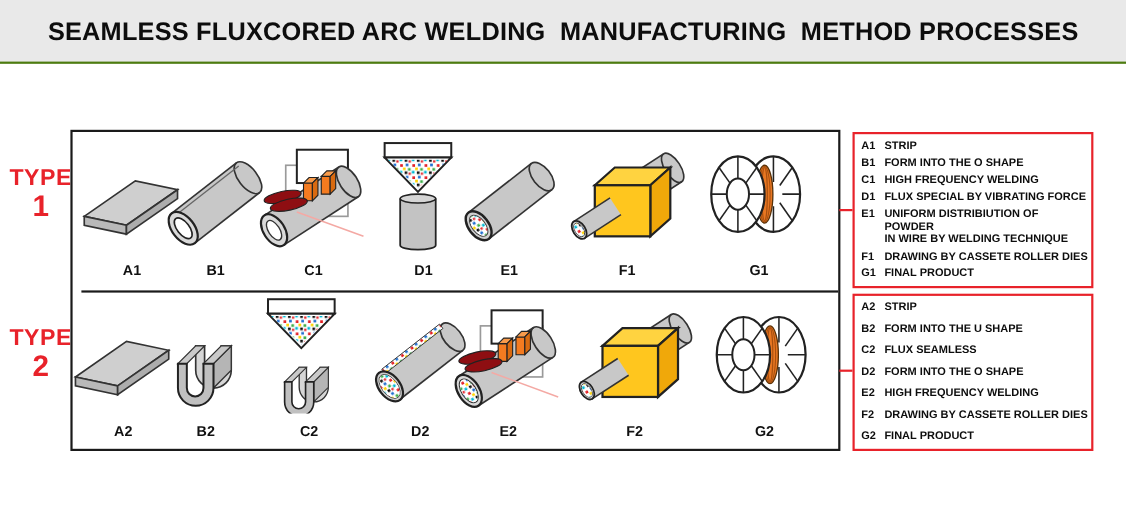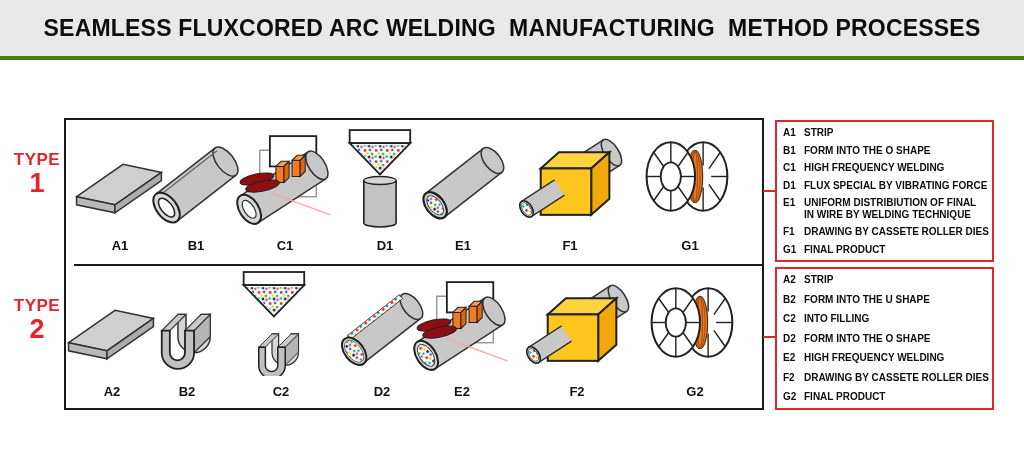--- a/index.html
+++ b/index.html
@@ -1,22 +1,22 @@
 <!DOCTYPE html>
 <html><head>
 <meta charset="utf-8">
 <style>
   body{margin:0;background:#fff}
   #app{position:relative;width:1024px;height:459px;background:#fff;overflow:hidden;
        font-family:"Liberation Sans",sans-serif;}
   .titlebar{position:absolute;top:0;left:0;width:1024px;height:56px;background:#e9e9e9;
-            border-bottom:4px solid #4d7c0f;display:flex;align-items:center;justify-content:center}
+            border-bottom:2px solid #4d7c0f;display:flex;align-items:center;justify-content:center}
   .title{font-size:23px;font-weight:bold;color:#0d0d0d;white-space:pre;letter-spacing:.2px}
   .typelabel{position:absolute;width:62px;text-align:center;color:#e8222a;font-weight:bold}
-  .typelabel .t{font-size:17px;letter-spacing:.5px}
+  .typelabel .t{font-size:21px;letter-spacing:.5px}
   .typelabel .n{font-size:27px;line-height:26px}
   .mainbox{position:absolute;left:64px;top:118px;width:700px;height:292px;
            border:2px solid #1a1a1a;background:#fff;box-sizing:border-box}
   .rowdivider{position:absolute;left:8px;right:0;top:144px;height:2px;background:#1a1a1a}
   .st{position:absolute;width:112px;text-align:center}
   .st svg{display:block;margin:0 auto}
   .stlabel{font-size:13px;font-weight:bold;color:#111;margin-top:8px}
   .legendbox{position:absolute;left:775px;width:219px;border:2px solid #e8222a;background:#fff;
              display:flex;flex-direction:column;justify-content:space-between;
              padding:5px 3px 5px 6px;box-sizing:border-box}
@@ -338,21 +338,21 @@
     <div class="lg-row">
       <span class="lg-code">D1</span>
       <span class="lg-text">
           <span>FLUX SPECIAL BY VIBRATING FORCE</span>
           <span></span>
         </span>
     </div>
     <div class="lg-row">
       <span class="lg-code">E1</span>
       <span class="lg-text">
-          <span>UNIFORM DISTRIBIUTION OF FINAL</span>
+          <span>UNIFORM DISTRIBIUTION OF POWDER</span>
           <span>IN WIRE BY WELDING TECHNIQUE</span>
         </span>
     </div>
     <div class="lg-row">
       <span class="lg-code">F1</span>
       <span class="lg-text">
           <span>DRAWING BY CASSETE ROLLER DIES</span>
           <span></span>
         </span>
     </div>
@@ -374,21 +374,21 @@
     </div>
     <div class="lg-row">
       <span class="lg-code">B2</span>
       <span class="lg-text">
           <span>FORM INTO THE U SHAPE</span>
         </span>
     </div>
     <div class="lg-row">
       <span class="lg-code">C2</span>
       <span class="lg-text">
-          <span>INTO FILLING</span>
+          <span>FLUX SEAMLESS</span>
         </span>
     </div>
     <div class="lg-row">
       <span class="lg-code">D2</span>
       <span class="lg-text">
           <span>FORM INTO THE O SHAPE</span>
         </span>
     </div>
     <div class="lg-row">
       <span class="lg-code">E2</span>

